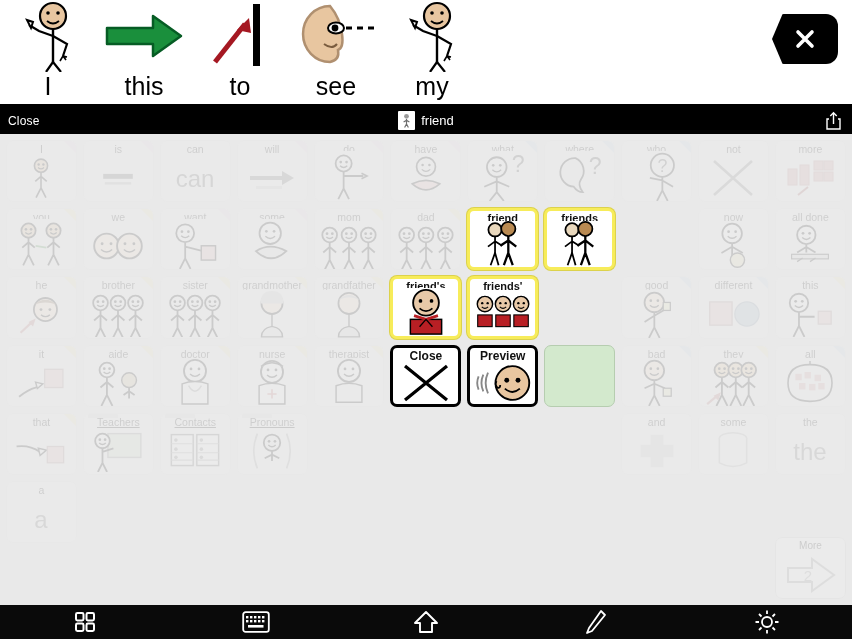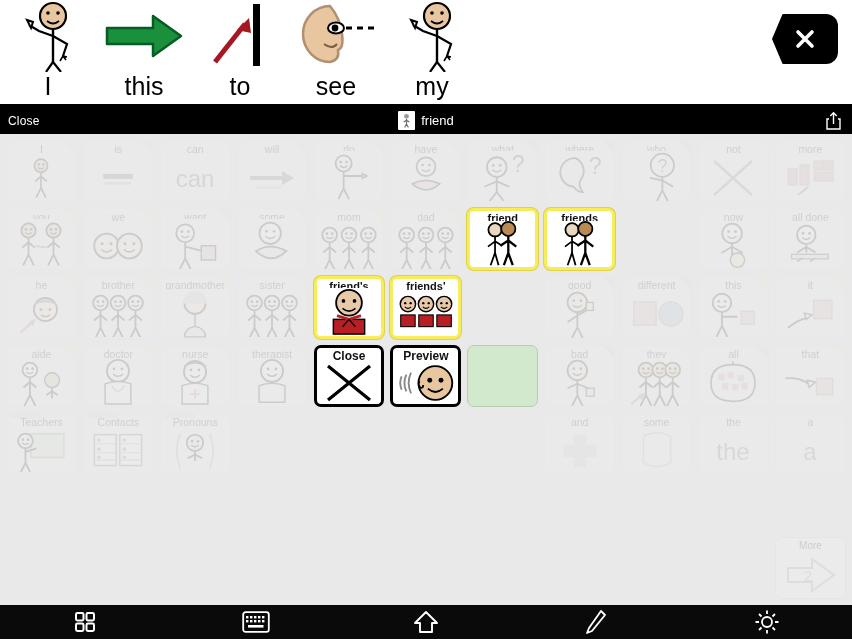--- a/index.html
+++ b/index.html
@@ -102,21 +102,21 @@
   .cell.hl .cell-label { font-weight: bold; font-size: 11px; padding-top: 2px; }
   
   .cell.action {
     background: #fff; border: 3px solid #000;
   }
   .cell.action .cell-label { font-weight: bold; font-size: 12px; padding-top: 2px; }
   .cell.green {
     background: #d3e9cd; border: 1px solid #b6cdb0;
   }
   
-  .cell.folder { border-radius: 7px; }
+  .cell.folder { border-radius: 7px; text-decoration: underline; }
   .cell.folder::before {
     content: ""; position: absolute; left: 4px; top: -1px;
     width: 30px; height: 5px; background: #dedede; border-radius: 3px 3px 0 0;
   }
   
   .corner {
     position: absolute; right: 0; top: 0;
     width: 0; height: 0;
     border-top: 12px solid #f0d9ea;
     border-left: 12px solid transparent;
@@ -576,31 +576,20 @@
           <circle cx="46.12" cy="11.56" r="1.5" fill="#000"></circle>
           <circle cx="51.88" cy="11.56" r="1.5" fill="#000"></circle>
           <path d="M45.4 15.24 q3.6 3.36 7.2 0" stroke="#000" stroke-width="1.5" fill="none"></path>
           <path d="M49 21 L49 40 M49 26 L42 32 M49 26 L56 32
                    M49 40 L43 52 M49 40 L55 52" stroke="#000" stroke-width="2" fill="none"></path>
             </svg>
           </div>
         </div>
         <div class="cell dim">
           <div class="corner y"></div>
-          <div class="cell-label">grandmother</div>
-          <div class="cell-art">
-            <svg width="44" height="48" viewBox="0 0 50 52">
-              <circle cx="25" cy="14" r="12" fill="#fbe3cf" stroke="#000" stroke-width="2"></circle>
-              <path d="M12 14 q0 -14 13 -14 q13 0 13 14" fill="#ccc"></path>
-              <path d="M25 26 L25 40 q-12 2 -12 12 l24 0 q0 -10 -12 -12 z" fill="#e7e7e7" stroke="#000" stroke-width="1.6"></path>
-            </svg>
-          </div>
-        </div>
-        <div class="cell dim">
-          <div class="corner y"></div>
           <div class="cell-label">sister</div>
           <div class="cell-art">
             <svg width="56" height="46" viewBox="0 0 60 50">
               <circle cx="11" cy="13" r="8" fill="#f8f8f8" stroke="#000" stroke-width="2"></circle>
           <circle cx="8.120000000000001" cy="11.56" r="1.5" fill="#000"></circle>
           <circle cx="13.879999999999999" cy="11.56" r="1.5" fill="#000"></circle>
           <path d="M7.4 15.24 q3.6 3.36 7.2 0" stroke="#000" stroke-width="1.5" fill="none"></path>
           <path d="M11 21 L11 40 M11 26 L4 32 M11 26 L18 32
                    M11 40 L5 52 M11 40 L17 52" stroke="#000" stroke-width="2" fill="none"></path>
               <circle cx="30" cy="13" r="8" fill="#f8f8f8" stroke="#000" stroke-width="2"></circle>
@@ -608,20 +597,42 @@
           <circle cx="32.88" cy="11.56" r="1.5" fill="#000"></circle>
           <path d="M26.4 15.24 q3.6 3.36 7.2 0" stroke="#000" stroke-width="1.5" fill="none"></path>
           <path d="M30 21 L30 40 M30 26 L23 32 M30 26 L37 32
                    M30 40 L24 52 M30 40 L36 52" stroke="#000" stroke-width="2" fill="none"></path>
               <circle cx="49" cy="13" r="8" fill="#f8f8f8" stroke="#000" stroke-width="2"></circle>
           <circle cx="46.12" cy="11.56" r="1.5" fill="#000"></circle>
           <circle cx="51.88" cy="11.56" r="1.5" fill="#000"></circle>
           <path d="M45.4 15.24 q3.6 3.36 7.2 0" stroke="#000" stroke-width="1.5" fill="none"></path>
           <path d="M49 21 L49 40 M49 26 L42 32 M49 26 L56 32
                    M49 40 L43 52 M49 40 L55 52" stroke="#000" stroke-width="2" fill="none"></path>
+            </svg>
+          </div>
+        </div>
+        <div class="cell dim">
+          <div class="corner y"></div>
+          <div class="cell-label">grandmother</div>
+          <div class="cell-art">
+            <svg width="44" height="48" viewBox="0 0 50 52">
+              <circle cx="25" cy="14" r="12" fill="#fbe3cf" stroke="#000" stroke-width="2"></circle>
+              <path d="M12 14 q0 -14 13 -14 q13 0 13 14" fill="#ccc"></path>
+              <path d="M25 26 L25 40 q-12 2 -12 12 l24 0 q0 -10 -12 -12 z" fill="#e7e7e7" stroke="#000" stroke-width="1.6"></path>
+            </svg>
+          </div>
+        </div>
+        <div class="cell dim">
+          <div class="corner y"></div>
+          <div class="cell-label">grandfather</div>
+          <div class="cell-art">
+            <svg width="44" height="48" viewBox="0 0 50 52">
+              <circle cx="25" cy="14" r="12" fill="#fbe3cf" stroke="#000" stroke-width="2"></circle>
+              <path d="M13 10 q12 -11 24 0 q-6 -3 -12 -3 q-6 0 -12 3 z" fill="#bbb"></path>
+              <path d="M25 26 L25 40 q-12 2 -12 12 l24 0 q0 -10 -12 -12 z" fill="#dedede" stroke="#000" stroke-width="1.6"></path>
             </svg>
           </div>
         </div>
         <div class="cell hl">
           <div class="cell-label">friend's</div>
           <div class="cell-art">
             <svg width="46" height="48" viewBox="0 0 50 52">
       <circle cx="25" cy="16" r="14" fill="#e8c9a8" stroke="#000" stroke-width="2"></circle>
       <circle cx="19" cy="14" r="2" fill="#000"></circle>
               <circle cx="31" cy="14" r="2" fill="#000"></circle>

